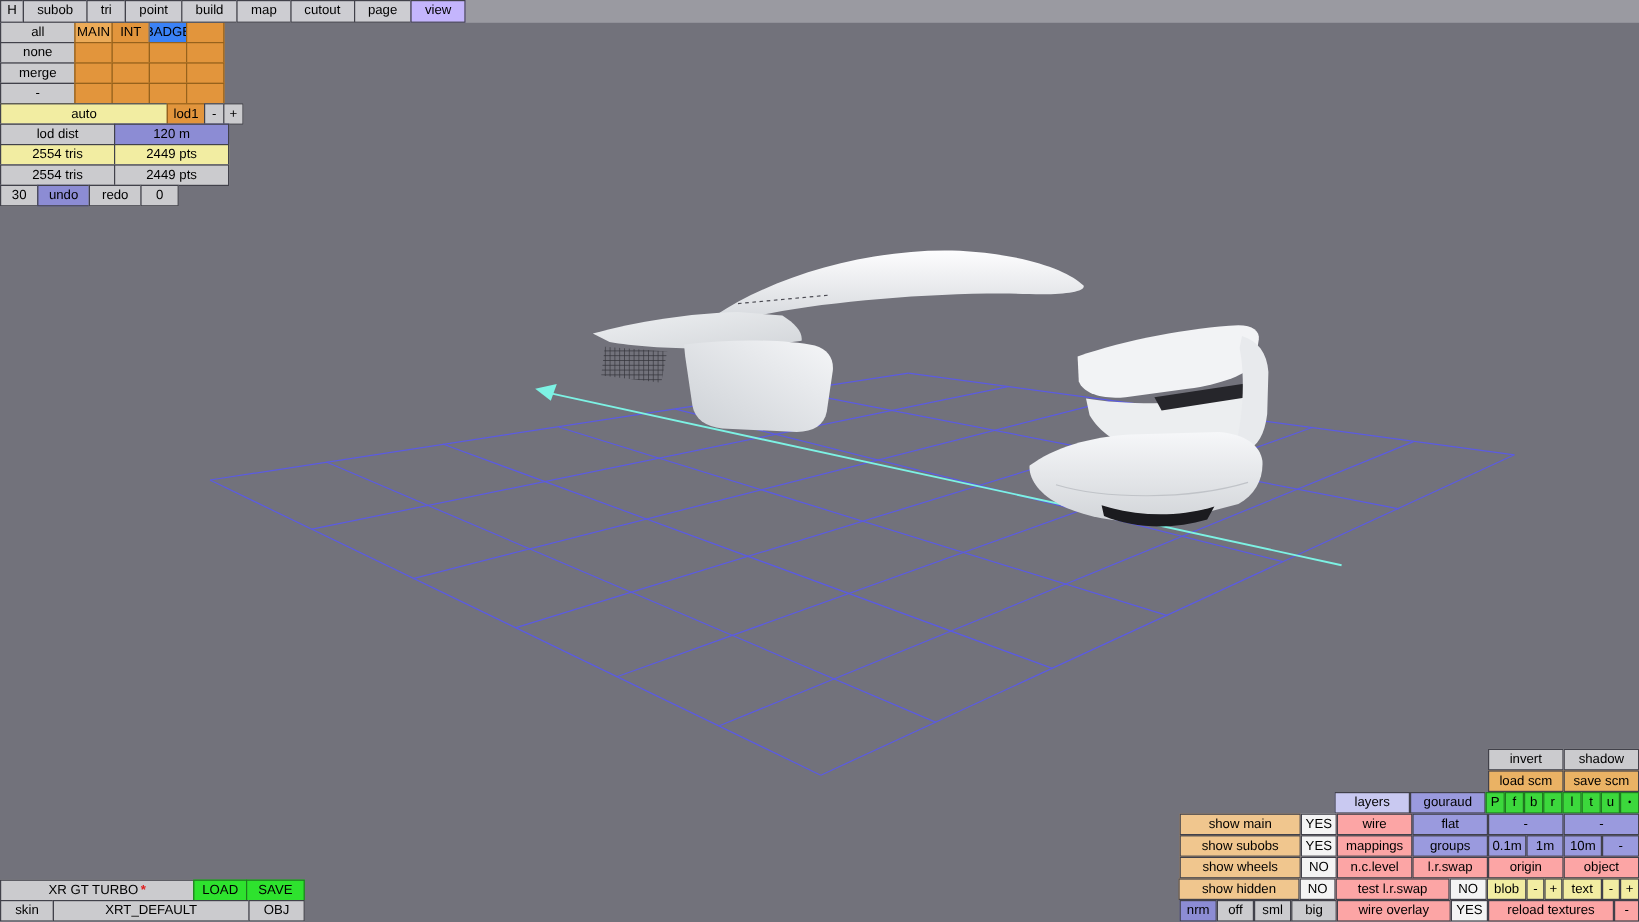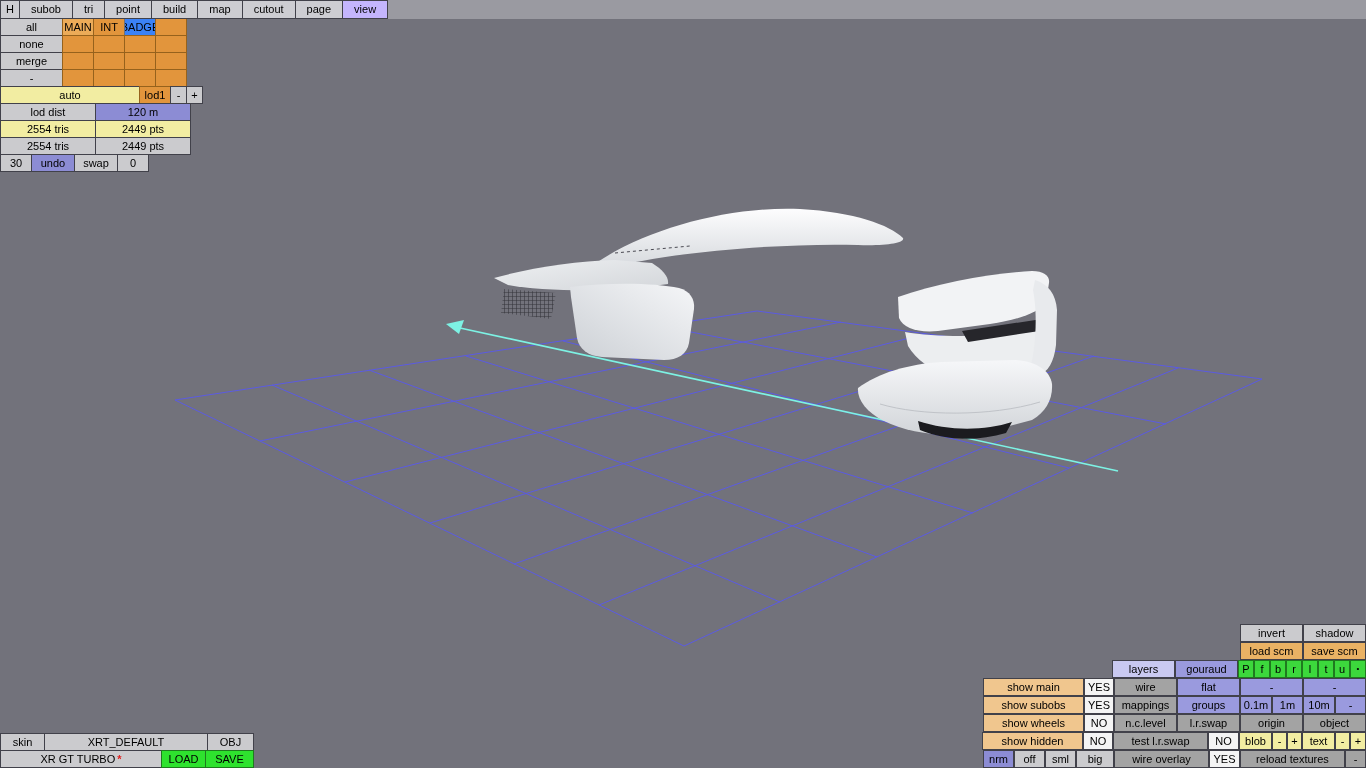--- a/index.html
+++ b/index.html
@@ -12,21 +12,21 @@
   .stack .row + .row{margin-top:-1px}
 
   
   .c-blue{background:#8c8cd4}
   .c-orange{background:#e2953c;border-color:#96621c}
   .c-orange-light{background:#ecab58;border-color:#96621c}
   .c-grey-sel{background:#3b82f6;border-color:#707076}
   .c-yellow{background:#f2eda2}
   .c-tan{background:#f0c68e}
   .c-scm{background:#eab264}
-  .c-lav{background:#a3a3a3}
+  .c-lav{background:#fca5a5}
   .c-lav-light{background:#c9c9f1}
   .c-purple{background:#9a9ade}
   .c-green{background:#3cd83c;border-color:#1f7a1f}
   .c-green-bright{background:#2ee22e;border-color:#1f7a1f}
   .c-white{background:#f4f4f4}
 
   
   .w16{width:16px}.w17{width:17px}.w21{width:21px}.w30{width:30px}.w31{width:31px}
   .w32{width:32px}.w33{width:33px}.w38{width:38px}.w45{width:45px}.w47{width:47px}
   .w48{width:32px}.w49{width:49px}.w63{width:63px}.w64{width:44px}.w95{width:95px}
@@ -186,38 +186,38 @@
     <div class="cell w96 c-yellow">2554 tris</div>
     <div class="cell w96 c-yellow">2449 pts</div>
   </div>
   <div class="row">
     <div class="cell w96">2554 tris</div>
     <div class="cell w96">2449 pts</div>
   </div>
   <div class="row">
     <div class="cell w32">30</div>
     <div class="cell w64 c-blue">undo</div>
-    <div class="cell w64">swap</div>
+    <div class="cell w64">redo</div>
     <div class="cell w32">0</div>
   </div>
 </div>
 
 <div class="bl stack">
-  <div class="row">
-    <div class="cell w45">skin</div>
-    <div class="cell w164">XRT_DEFAULT</div>
-    <div class="cell w47">OBJ</div>
-  </div>
   <div class="row">
     <div class="cell w162">
       <span>XR GT TURBO</span>
       <span class="dirty">*</span>
     </div>
     <div class="cell w45 c-green-bright">LOAD</div>
     <div class="cell w49 c-green-bright">SAVE</div>
+  </div>
+  <div class="row">
+    <div class="cell w45">skin</div>
+    <div class="cell w164">XRT_DEFAULT</div>
+    <div class="cell w47">OBJ</div>
   </div>
 </div>
 
 <div class="brrow b126">
   <div class="cell w63">invert</div>
   <div class="cell w63">shadow</div>
 </div>
 <div class="brrow b108">
   <div class="cell w63 c-scm">load scm</div>
   <div class="cell w63 c-scm">save scm</div>

